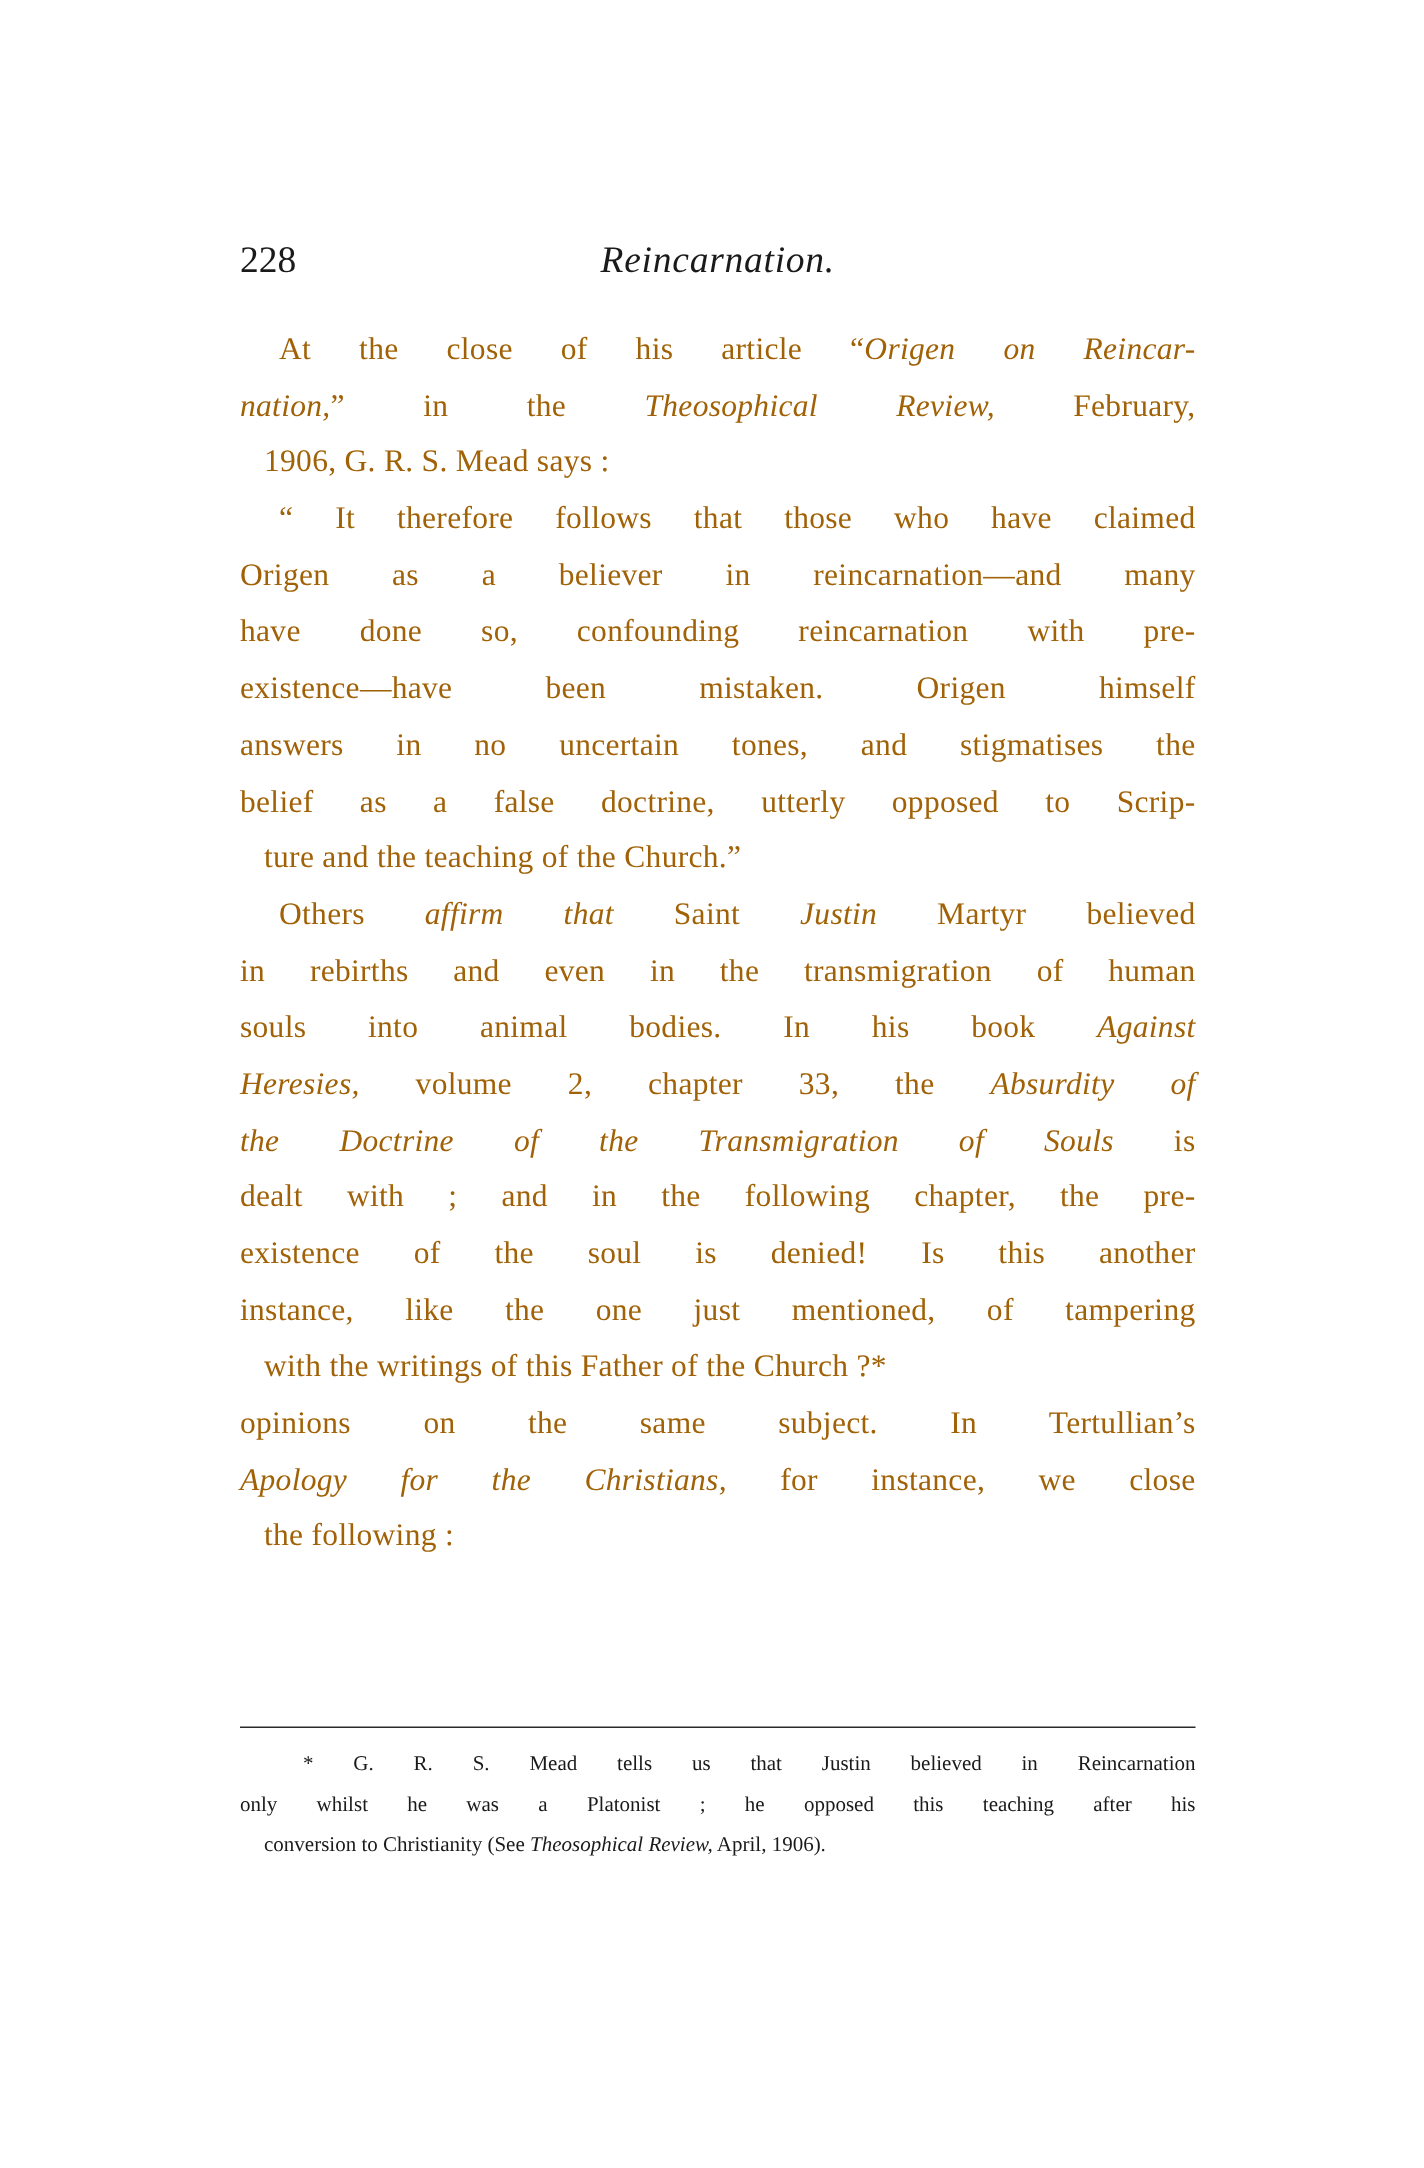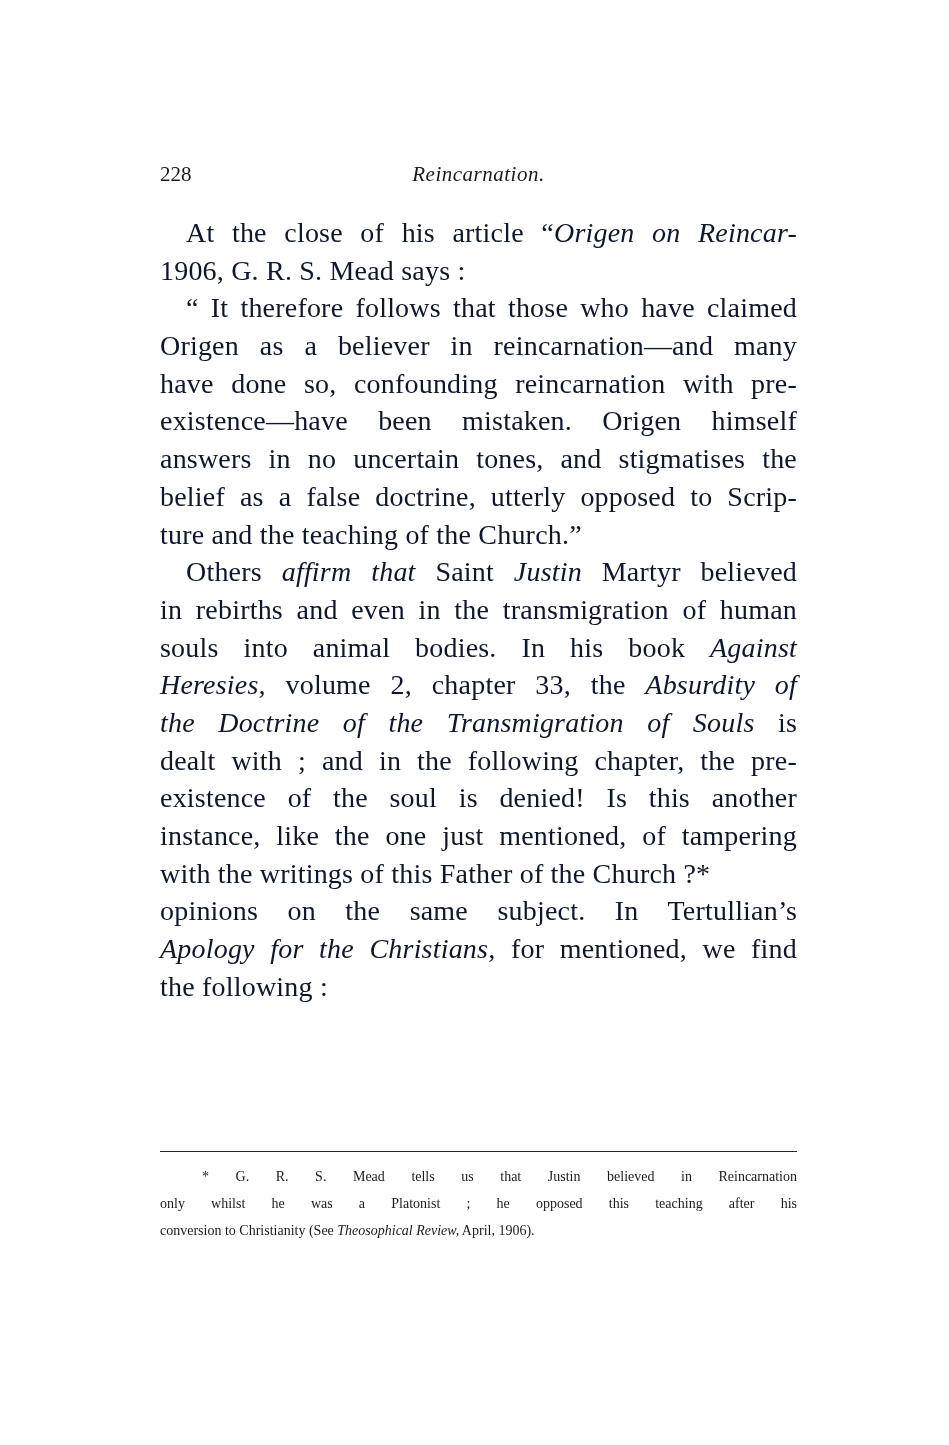--- a/index.html
+++ b/index.html
@@ -17,54 +17,55 @@
     }
     .page {
       position: absolute;
       left: 160px;
       top: 150px;
       width: 637px;
     }
     .running-head {
       position: relative;
       height: 40px;
-      font-size: 21px;
+      font-size: 25px;
       line-height: 40px;
     }
     .page-number {
       position: absolute;
       left: 0;
       top: 4px;
     }
     .running-title {
       position: absolute;
       left: 0;
       right: 0;
       top: 4px;
       text-align: center;
       font-style: italic;
       letter-spacing: 0.5px;
     }
     .body-text {
       margin-top: 24px;
-      font-size: 28px;
+      font-size: 21px;
       line-height: 37.7px;
       text-align: justify;
-      color: #0f172a;
+      color: #a16207;
     }
     .line {
       display: block;
       height: 37.7px;
       white-space: nowrap;
       text-align: justify;
       text-align-last: justify;
       letter-spacing: 0.2px;
     }
     .line.last {
       text-align-last: left;
+      margin-left: 16px;
     }
     .line.indent {
       padding-left: 26px;
     }
     .body-text i { font-style: italic; }
     .footnote-rule {
       position: absolute;
       left: 160px;
       top: 1151px;
       width: 637px;
@@ -92,20 +93,21 @@
 <div class="page">
   <div class="running-head">
     <span class="page-number">228</span>
     <span class="running-title">Reincarnation.</span>
   </div>
 
   <div class="body-text">
 
     <div>
       <span class="line indent"><span>At the close of his article “</span><i>Origen on Reincar-</i></span>
+      <span class="line"><i>nation,</i><span>” in the </span><i>Theosophical Review,</i><span> February,</span></span>
       <span class="line last"><span>1906, G. R. S. Mead says :</span></span>
     </div>
 
     <div>
       <span class="line indent"><span>“ It therefore follows that those who have claimed</span></span>
       <span class="line"><span>Origen as a believer in reincarnation—and many</span></span>
       <span class="line"><span>have done so, confounding reincarnation with pre-</span></span>
       <span class="line"><span>existence—have been mistaken.  Origen himself</span></span>
       <span class="line"><span>answers in no uncertain tones, and stigmatises the</span></span>
       <span class="line"><span>belief as a false doctrine, utterly opposed to Scrip-</span></span>
@@ -119,21 +121,21 @@
       <span class="line"><i>Heresies,</i><span>  volume 2, chapter 33, the </span><i>Absurdity of</i></span>
       <span class="line"><i>the Doctrine of the Transmigration of Souls</i><span> is</span></span>
       <span class="line"><span>dealt with ;  and in the following chapter, the pre-</span></span>
       <span class="line"><span>existence of the soul is denied!  Is this another</span></span>
       <span class="line"><span>instance, like the one just mentioned, of tampering</span></span>
       <span class="line last"><span>with the writings of this Father of the Church ?*</span></span>
     </div>
 
     <div>
       <span class="line"><span>opinions on the same subject.  In Tertullian’s</span></span>
-      <span class="line"><i>Apology for the Christians,</i><span> for mentioned, we find</span></span>
+      <span class="line"><i>Apology for the Christians,</i><span> for instance, we close</span></span>
       <span class="line last"><span>the following :</span></span>
     </div>
 
     <div>
     </div>
   </div>
 </div>
 
 <div class="footnote-rule"></div>
 

